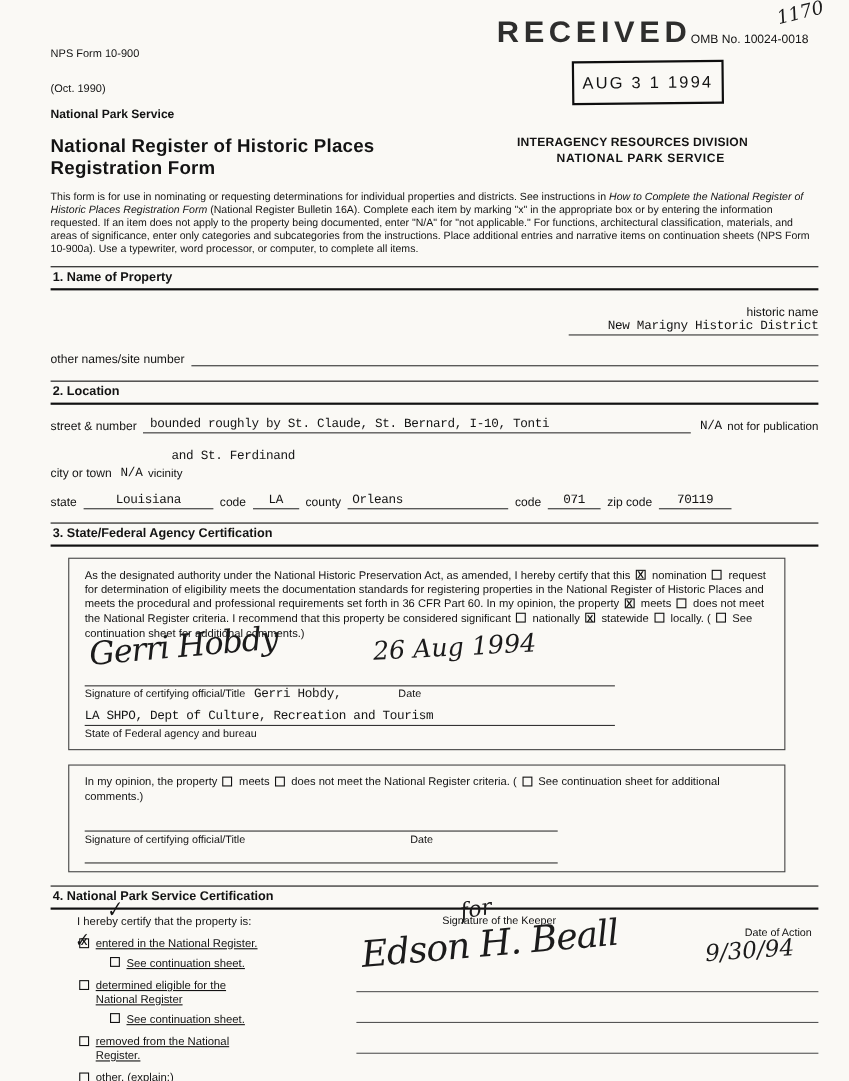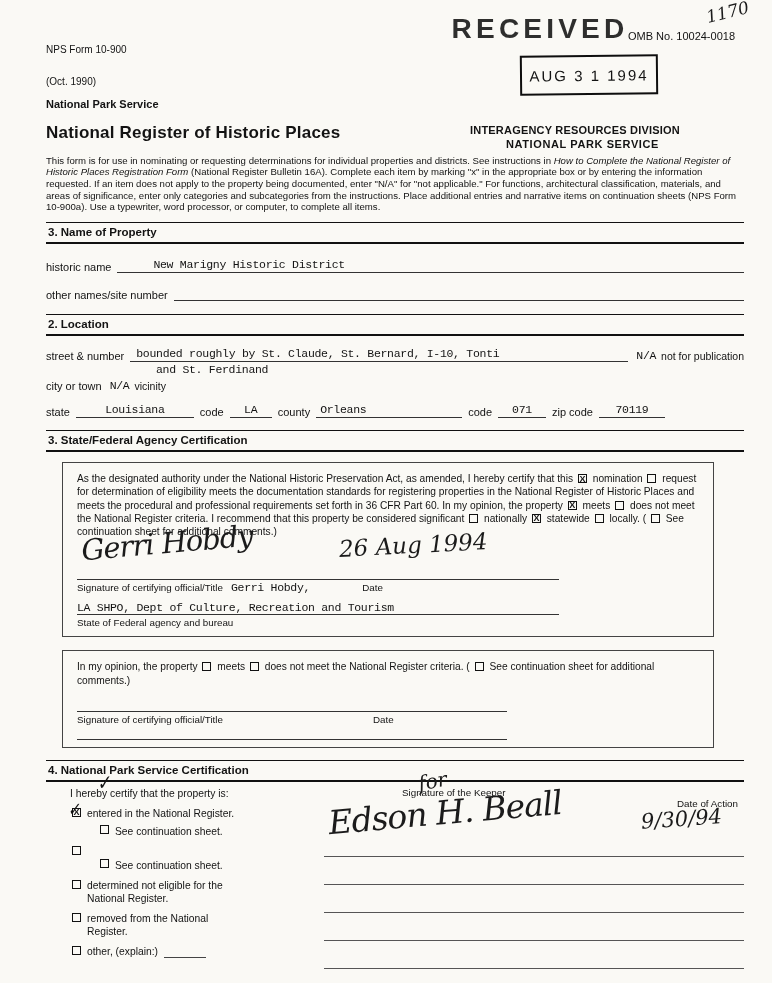--- a/index.html
+++ b/index.html
@@ -59,21 +59,21 @@
   .gap22 { height:24px; } .gap12 { height:13px; }
 
   
   .s4 { display:flex; margin-top:5px; font-size:10.3px; }
   .s4-left { width:244px; position:relative;margin-left:24px; }
   .certline { position:relative; line-height:13px; }
   .hereby-check { position:absolute; left:26px; top:-11px; font-size:18px; transform:rotate(-14deg); }
   .hereby-check::after { content:"\2713"; font-family:"DejaVu Serif",serif; font-style:italic; }
   .cb4item { display:flex; margin-top:7px; position:relative; }
   .cb4item .cb { margin-top:1px; flex:0 0 auto; }
-  .lbl4 { width:172px; line-height:13px; margin-left:3px; }
+  .lbl4 { width:172px; line-height:13px; margin-left:3px;text-decoration:underline; }
   .sub { margin-left:28px; margin-top:5px; display:flex; }
   .overcheck { position:absolute; left:-3px; top:-7px; }
   .overcheck::after { content:"\2713"; font-family:"DejaVu Serif",serif; font-style:italic;
                       font-size:16px; display:inline-block; transform:rotate(-10deg); }
   .shortline { display:inline-block; width:42px; border-bottom:1px solid #444; margin-left:6px; }
 
   .s4-right { flex:1; position:relative; padding-left:10px; }
   .s4-top { display:flex; font-size:9.8px; align-items:baseline;flex-direction:column; }
   .keeperlbl { margin-left:78px; }
   .doalbl { margin-left:auto; margin-right:6px; }
@@ -97,44 +97,45 @@
   <div class="ird">INTERAGENCY RESOURCES DIVISION</div>
   <div class="nps">NATIONAL PARK SERVICE</div>
 
   <div class="fs10">NPS Form 10-900</div>
   <div class="fs10">(Oct. 1990)</div>
   <div class="dept">
     <div>National Park Service</div>
   </div>
   <div class="bigtitle">
     <div>National Register of Historic Places</div>
+    <div>Registration Form</div>
   </div>
 
   <p class="intro"><span>This form is for use in nominating or requesting determinations for individual properties and districts. See instructions in </span><i>How to Complete the National Register of Historic Places Registration Form</i><span> (National Register Bulletin 16A). Complete each item by marking "x" in the appropriate box or by entering the information requested. If an item does not apply to the property being documented, enter "N/A" for "not applicable." For functions, architectural classification, materials, and areas of significance, enter only categories and subcategories from the instructions. Place additional entries and narrative items on continuation sheets (NPS Form 10-900a). Use a typewriter, word processor, or computer, to complete all items.</span></p>
 
-  <div class="sechdr">3. Name of Property</div>
-  <div class="row" style="margin-top:14px;">
+  <div class="sechdr">1. Name of Property</div>
+  <div class="row" style="margin-top:14px;flex-direction:column;">
     <span class="lbl">historic name</span>
     <span class="fill"><span class="typed" style="padding-left:36px;">New Marigny Historic District</span></span>
   </div>
   <div class="row" style="margin-top:13px;">
     <span class="lbl">other names/site number</span>
     <span class="fill"></span>
   </div>
 
   <div class="sechdr" style="margin-top:13px;">2. Location</div>
   <div class="row" style="margin-top:11px;">
     <span class="lbl">street &amp; number</span>
     <span class="fill"><span class="typed" style="padding-left:6px;">bounded roughly by St. Claude, St. Bernard, I-10, Tonti</span></span>
     <span class="rightgrp">
       <span class="typed">N/A</span>
       <span class="lbl">not for publication</span>
     </span>
   </div>
-  <div class="row" style="margin-top:1px;">
+  <div class="row" style="margin-top:14px;">
     <span class="typed" style="margin-left:110px;">and St. Ferdinand</span>
   </div>
   <div class="row" style="margin-top:3px;">
     <span class="lbl">city or town</span>
     <span class="rightgrp">
       <span class="typed">N/A</span>
       <span class="lbl">vicinity</span>
     </span>
   </div>
   <div class="row" style="margin-top:11px;">
@@ -223,30 +224,27 @@
         <span class="overcheck"></span>
         <span class="lbl4">entered in the National Register.</span>
       </div>
       <div class="sub">
         <span class="cb"></span>
         <span class="lbl4">See continuation sheet.</span>
       </div>
 
       <div class="cb4item">
         <span class="cb"></span>
+        <span class="lbl4" style="width:150px;">determined eligible for the National Register</span>
       </div>
       <div class="sub">
         <span class="cb"></span>
         <span class="lbl4">See continuation sheet.</span>
       </div>
 
-      <div class="cb4item">
-        <span class="cb"></span>
-        <span class="lbl4" style="width:160px;">determined not eligible for the National Register.</span>
-      </div>
 
       <div class="cb4item">
         <span class="cb"></span>
         <span class="lbl4" style="width:150px;">removed from the National Register.</span>
       </div>
 
       <div class="cb4item">
         <span class="cb"></span>
         <span class="lbl4" style="width:auto;">other, (explain:)</span>
         <span class="shortline"></span>

